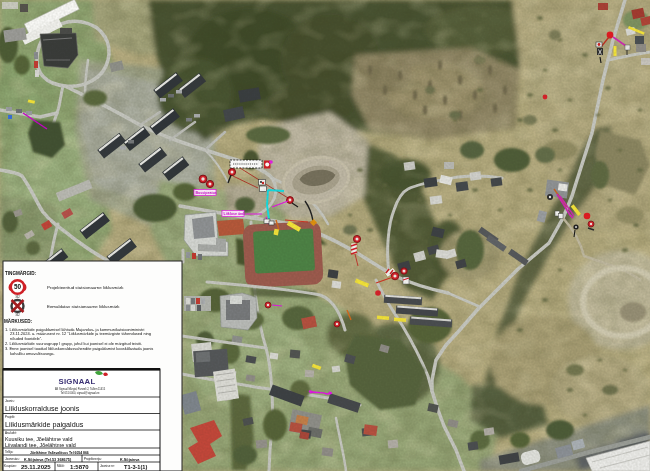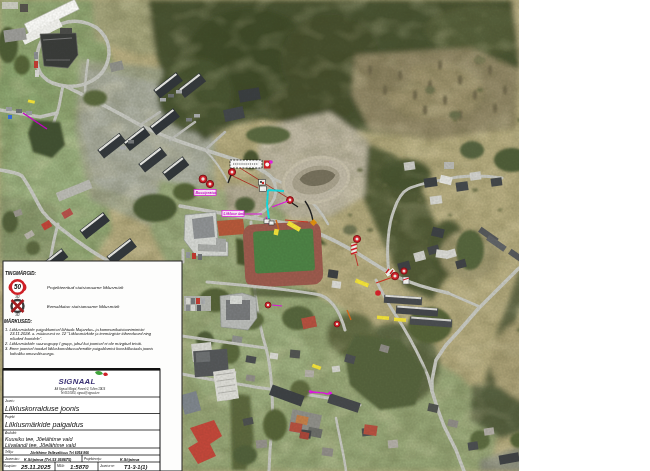--- a/index.html
+++ b/index.html
@@ -1,16 +1,16 @@
 <!DOCTYPE html>
 <html><head>
 <meta charset="utf-8">
 <style>
 html,body{margin:0;padding:0;background:#fff;}
-#map{position:relative;width:519px;height:471px;overflow:hidden;font-family:"Liberation Sans",sans-serif;font-style:italic;}
+#map{position:relative;width:650px;height:471px;overflow:hidden;font-family:"Liberation Sans",sans-serif;}
 svg{display:block;}
 </style>
 </head>
 <body>
 <div id="map">
 <svg width="650" height="471" viewBox="0 0 650 471">
 <defs>
 <filter id="b3" x="-20%" y="-20%" width="140%" height="140%">
           <feGaussianBlur stdDeviation="2.5"></feGaussianBlur>
         </filter>

